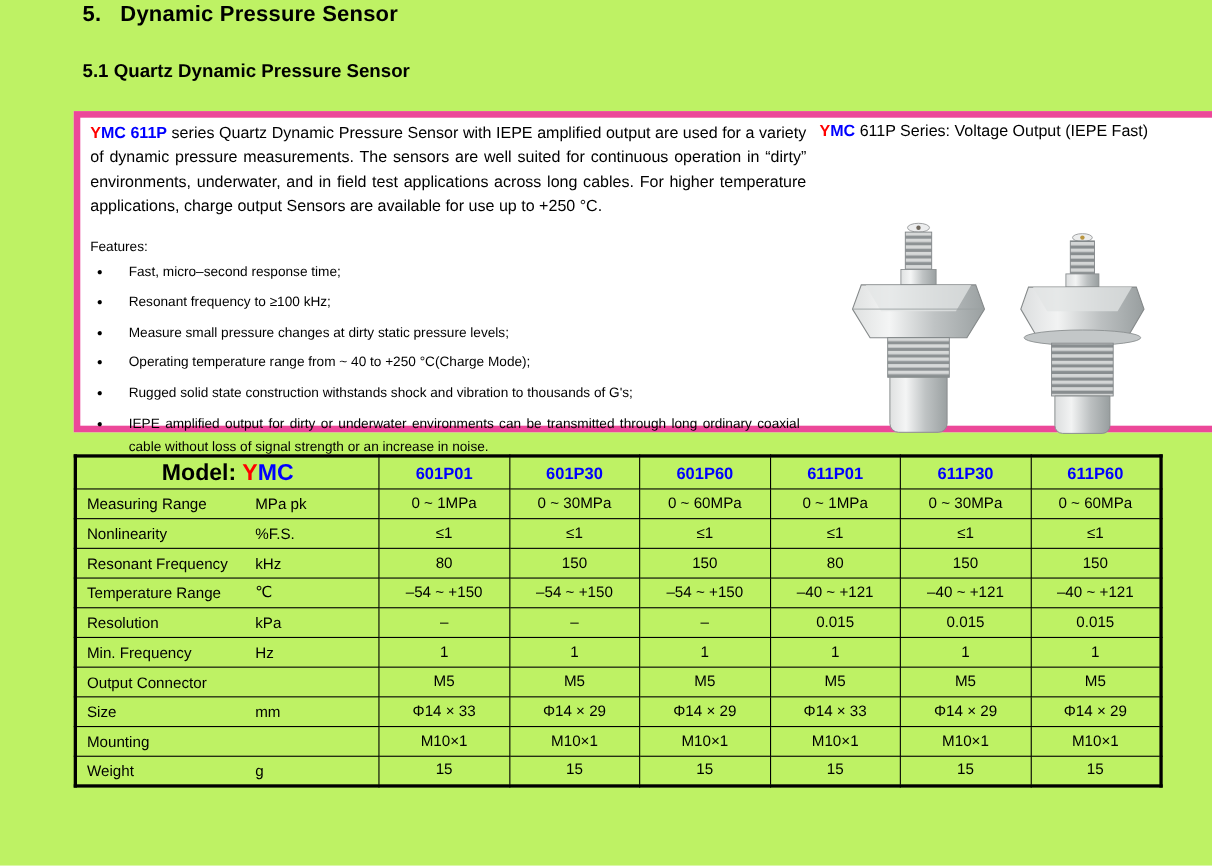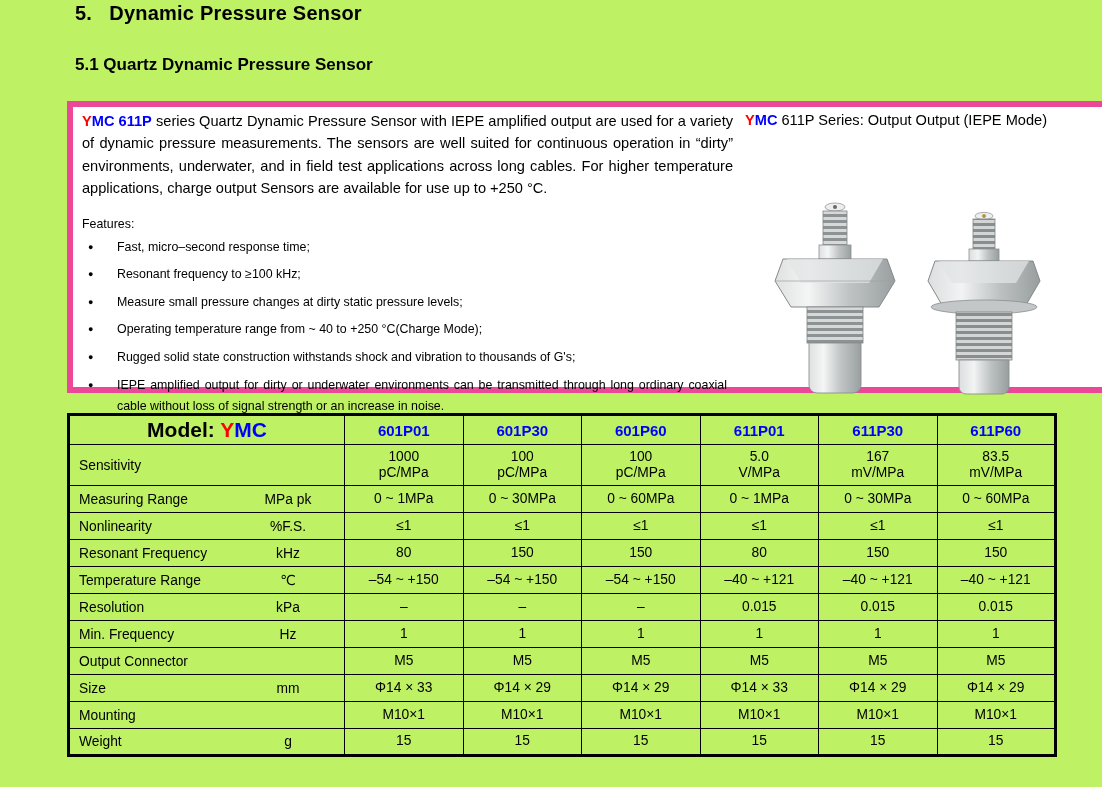--- a/index.html
+++ b/index.html
@@ -55,21 +55,21 @@
     border:3px solid #000;
   }
   .spec-table th, .spec-table td { border:1.5px solid #000; padding:0; }
   .spec-table thead tr { height:30px; }
   .spec-table tbody tr { height:27px; }
   .spec-table tbody tr.tall { height:41px; }
   .model-th { font-size:21px; font-weight:bold; text-align:center; }
   .model-col { font-size:15px; font-weight:bold; color:#0000ff; text-align:center; }
   .prop-wrap { display:flex; align-items:center; width:100%; }
   .prop-name { flex:1; text-align:left; padding-left:9px; font-size:13.8px; }
-  .prop-unit { width:112px; text-align:center; font-size:13.8px; }
+  .prop-unit { width:112px; font-size:13.8px; }
   .val-cell {
     text-align:center; font-size:13.8px; line-height:16.5px;
     white-space:pre-line; vertical-align:middle;
   }
 </style>
 </head>
 <body>
 
 <div class="page">
 
@@ -102,21 +102,21 @@
           <span class="bullet">●</span>
           <span class="feat-text">Rugged solid state construction withstands shock and vibration to thousands of G's;</span>
         </li>
         <li>
           <span class="bullet">●</span>
           <span class="feat-text">IEPE amplified output for dirty or underwater environments can be transmitted through long ordinary coaxial cable without loss of signal strength or an increase in noise.</span>
         </li>
       </ul>
 
     <div class="series-text">
-      <p><span class="red">Y</span><span class="blue">MC</span><span> 611P Series: Output Output (IEPE Mode)</span></p>
+      <p><span class="red">Y</span><span class="blue">MC</span><span> 611P Series: Voltage Output (IEPE Fast)</span></p>
     </div>
 
     <svg class="sensor s1" viewBox="0 0 127 198">
       <defs>
         <linearGradient id="m1" x1="0" y1="0" x2="1" y2="0">
           <stop offset="0" stop-color="#dfe1e1"></stop>
           <stop offset="0.28" stop-color="#f4f5f5"></stop>
           <stop offset="0.62" stop-color="#bfc3c4"></stop>
           <stop offset="1" stop-color="#9aa0a1"></stop>
         </linearGradient>
@@ -176,40 +176,20 @@
           <th class="model-th"><span>Model: </span><span class="red">Y</span><span class="blue">MC</span></th>
           <th class="model-col">601P01</th>
           <th class="model-col">601P30</th>
           <th class="model-col">601P60</th>
           <th class="model-col">611P01</th>
           <th class="model-col">611P30</th>
           <th class="model-col">611P60</th>
         </tr>
       </thead>
       <tbody>
-        <tr class="tall">
-          <td>
-            <div class="prop-wrap">
-              <span class="prop-name">Sensitivity</span>
-              <span class="prop-unit"></span>
-            </div>
-          </td>
-          <td class="val-cell">1000
-pC/MPa</td>
-          <td class="val-cell">100
-pC/MPa</td>
-          <td class="val-cell">100
-pC/MPa</td>
-          <td class="val-cell">5.0
-V/MPa</td>
-          <td class="val-cell">167
-mV/MPa</td>
-          <td class="val-cell">83.5
-mV/MPa</td>
-        </tr>
         <tr>
           <td>
             <div class="prop-wrap">
               <span class="prop-name">Measuring Range</span>
               <span class="prop-unit">MPa pk</span>
             </div>
           </td>
           <td class="val-cell">0 ~ 1MPa</td>
           <td class="val-cell">0 ~ 30MPa</td>
           <td class="val-cell">0 ~ 60MPa</td>

